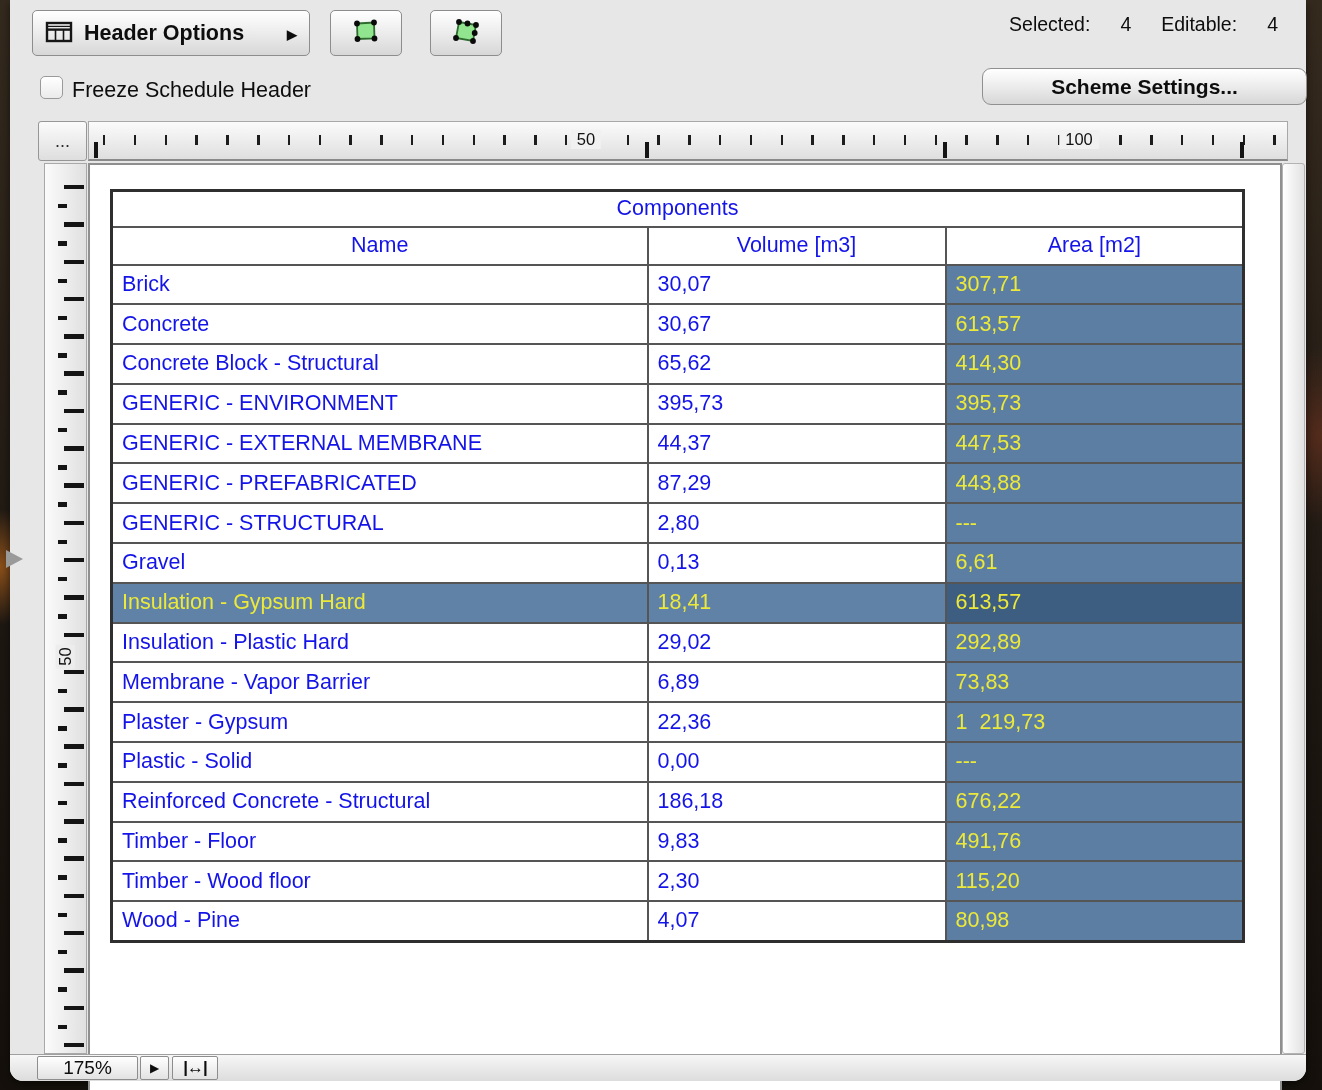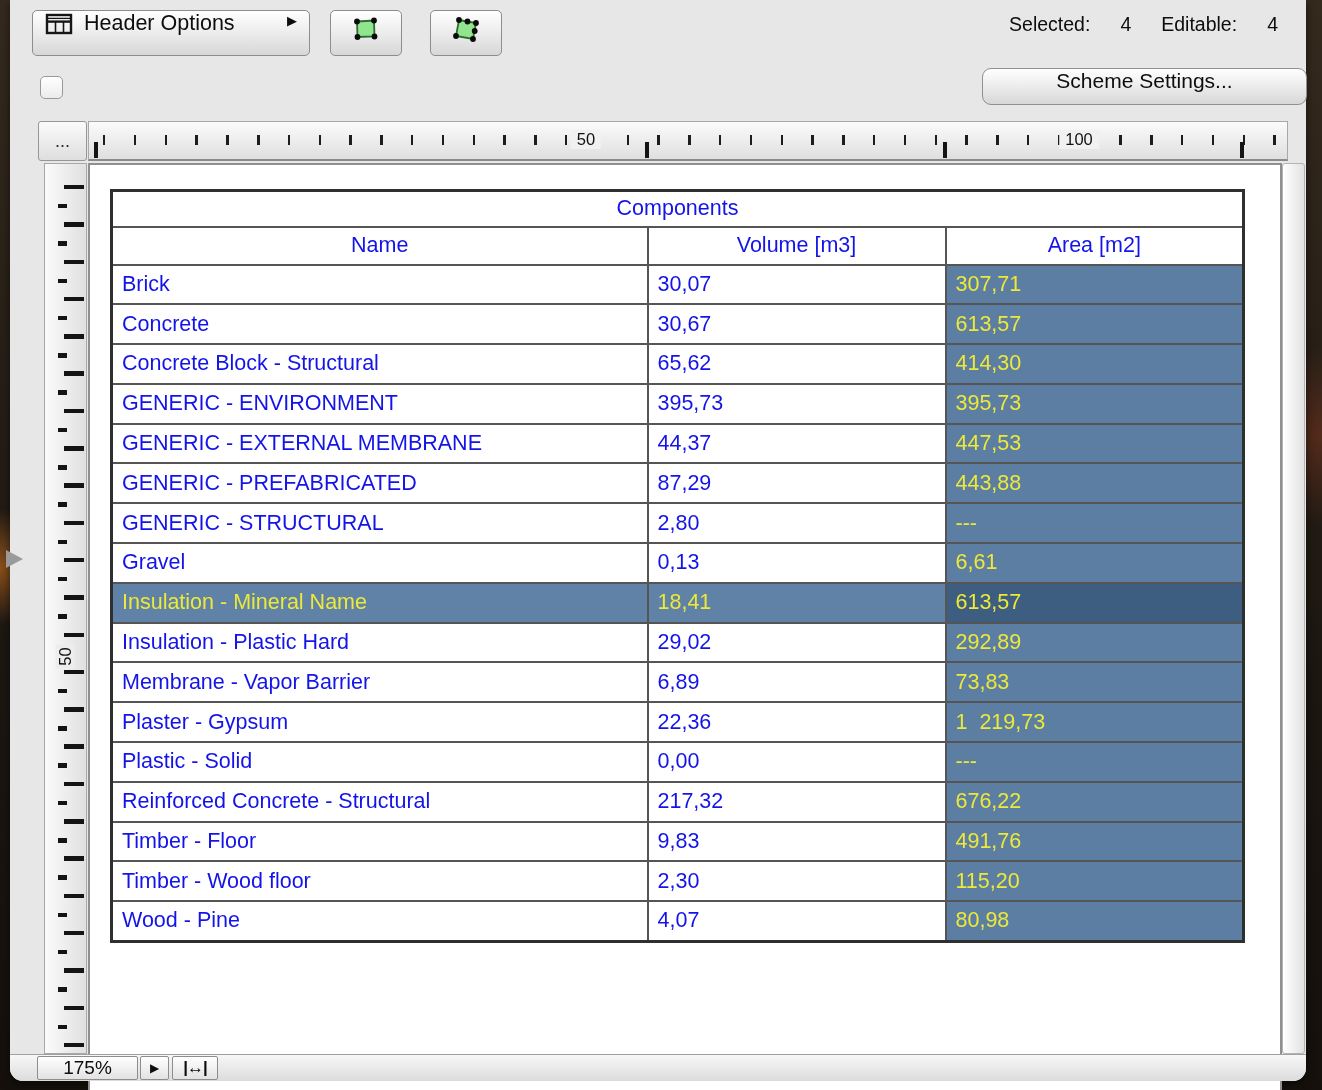--- a/index.html
+++ b/index.html
@@ -12,24 +12,24 @@
       radial-gradient(circle at 100% 40%, rgba(140,60,35,.45), rgba(140,60,35,0) 6%),
       linear-gradient(180deg,#352a1e,#1d1712 60%,#15100b);
   }
   .window{
     position:absolute; left:10px; top:0; width:1296px; height:1081px;
     background:#e7e7e7; border-radius:0 0 13px 13px;
     box-shadow:0 3px 10px rgba(0,0,0,.55);
   }
   
   .btn{
-    position:absolute; display:flex; align-items:flex-start; justify-content:center;
+    position:absolute; display:flex; align-items:center; justify-content:center;
     background:linear-gradient(#ffffff,#ececec 50%,#d7d7d7);
     border:1.5px solid #8d8d8d; border-radius:5px; cursor:default;
-    font-family:inherit; color:#0d0d0d;
+    font-family:inherit; color:#0d0d0d;font-weight:bold;
   }
   .header-options{ left:22px; top:10px; width:278px; height:46px; gap:11px; padding:0 12px; justify-content:flex-start; }
   .ho-label{ font-size:21.5px; }
   .flyout{ margin-left:auto; font-size:13px; padding-top:2px; }
   .icon-btn{ top:10px; width:72px; height:46px; }
   .b1{ left:320px; } .b2{ left:420px; }
   .sel-info{ position:absolute; top:13px; right:28px; display:flex; gap:30px; font-size:19.5px; color:#0d0d0d; }
   .checkbox{
     position:absolute; left:30px; top:76px; width:23px; height:23px;
     border:1.5px solid #9a9a9a; border-radius:5px;
@@ -172,20 +172,21 @@
     </button>
 
     <div class="sel-info">
       <span>Selected:</span>
       <span>4</span>
       <span>Editable:</span>
       <span>4</span>
     </div>
 
     <span class="checkbox"></span>
+    <span class="freeze-label">Freeze Schedule Header</span>
 
     <button class="btn scheme">Scheme Settings...</button>
 
     <button class="corner-btn">...</button>
 
     <div class="h-ruler">
       <div class="h-ticks"></div>
       <span class="h-lab l50">50</span>
       <span class="h-lab l100">100</span>
       <i class="h-mark hm1"></i>
@@ -251,21 +252,21 @@
               <td class="name-cell">GENERIC - STRUCTURAL</td>
               <td class="volume-cell">2,80</td>
               <td class="area-cell">---</td>
             </tr>
             <tr class="data-row">
               <td class="name-cell">Gravel</td>
               <td class="volume-cell">0,13</td>
               <td class="area-cell">6,61</td>
             </tr>
             <tr class="data-row selected">
-              <td class="name-cell">Insulation - Mineral Name</td>
+              <td class="name-cell">Insulation - Gypsum Hard</td>
               <td class="volume-cell">18,41</td>
               <td class="area-cell">613,57</td>
             </tr>
             <tr class="data-row">
               <td class="name-cell">Insulation - Plastic Hard</td>
               <td class="volume-cell">29,02</td>
               <td class="area-cell">292,89</td>
             </tr>
             <tr class="data-row">
               <td class="name-cell">Membrane - Vapor Barrier</td>
@@ -277,21 +278,21 @@
               <td class="volume-cell">22,36</td>
               <td class="area-cell">1  219,73</td>
             </tr>
             <tr class="data-row">
               <td class="name-cell">Plastic - Solid</td>
               <td class="volume-cell">0,00</td>
               <td class="area-cell">---</td>
             </tr>
             <tr class="data-row">
               <td class="name-cell">Reinforced Concrete - Structural</td>
-              <td class="volume-cell">217,32</td>
+              <td class="volume-cell">186,18</td>
               <td class="area-cell">676,22</td>
             </tr>
             <tr class="data-row">
               <td class="name-cell">Timber - Floor</td>
               <td class="volume-cell">9,83</td>
               <td class="area-cell">491,76</td>
             </tr>
             <tr class="data-row">
               <td class="name-cell">Timber - Wood floor</td>
               <td class="volume-cell">2,30</td>

